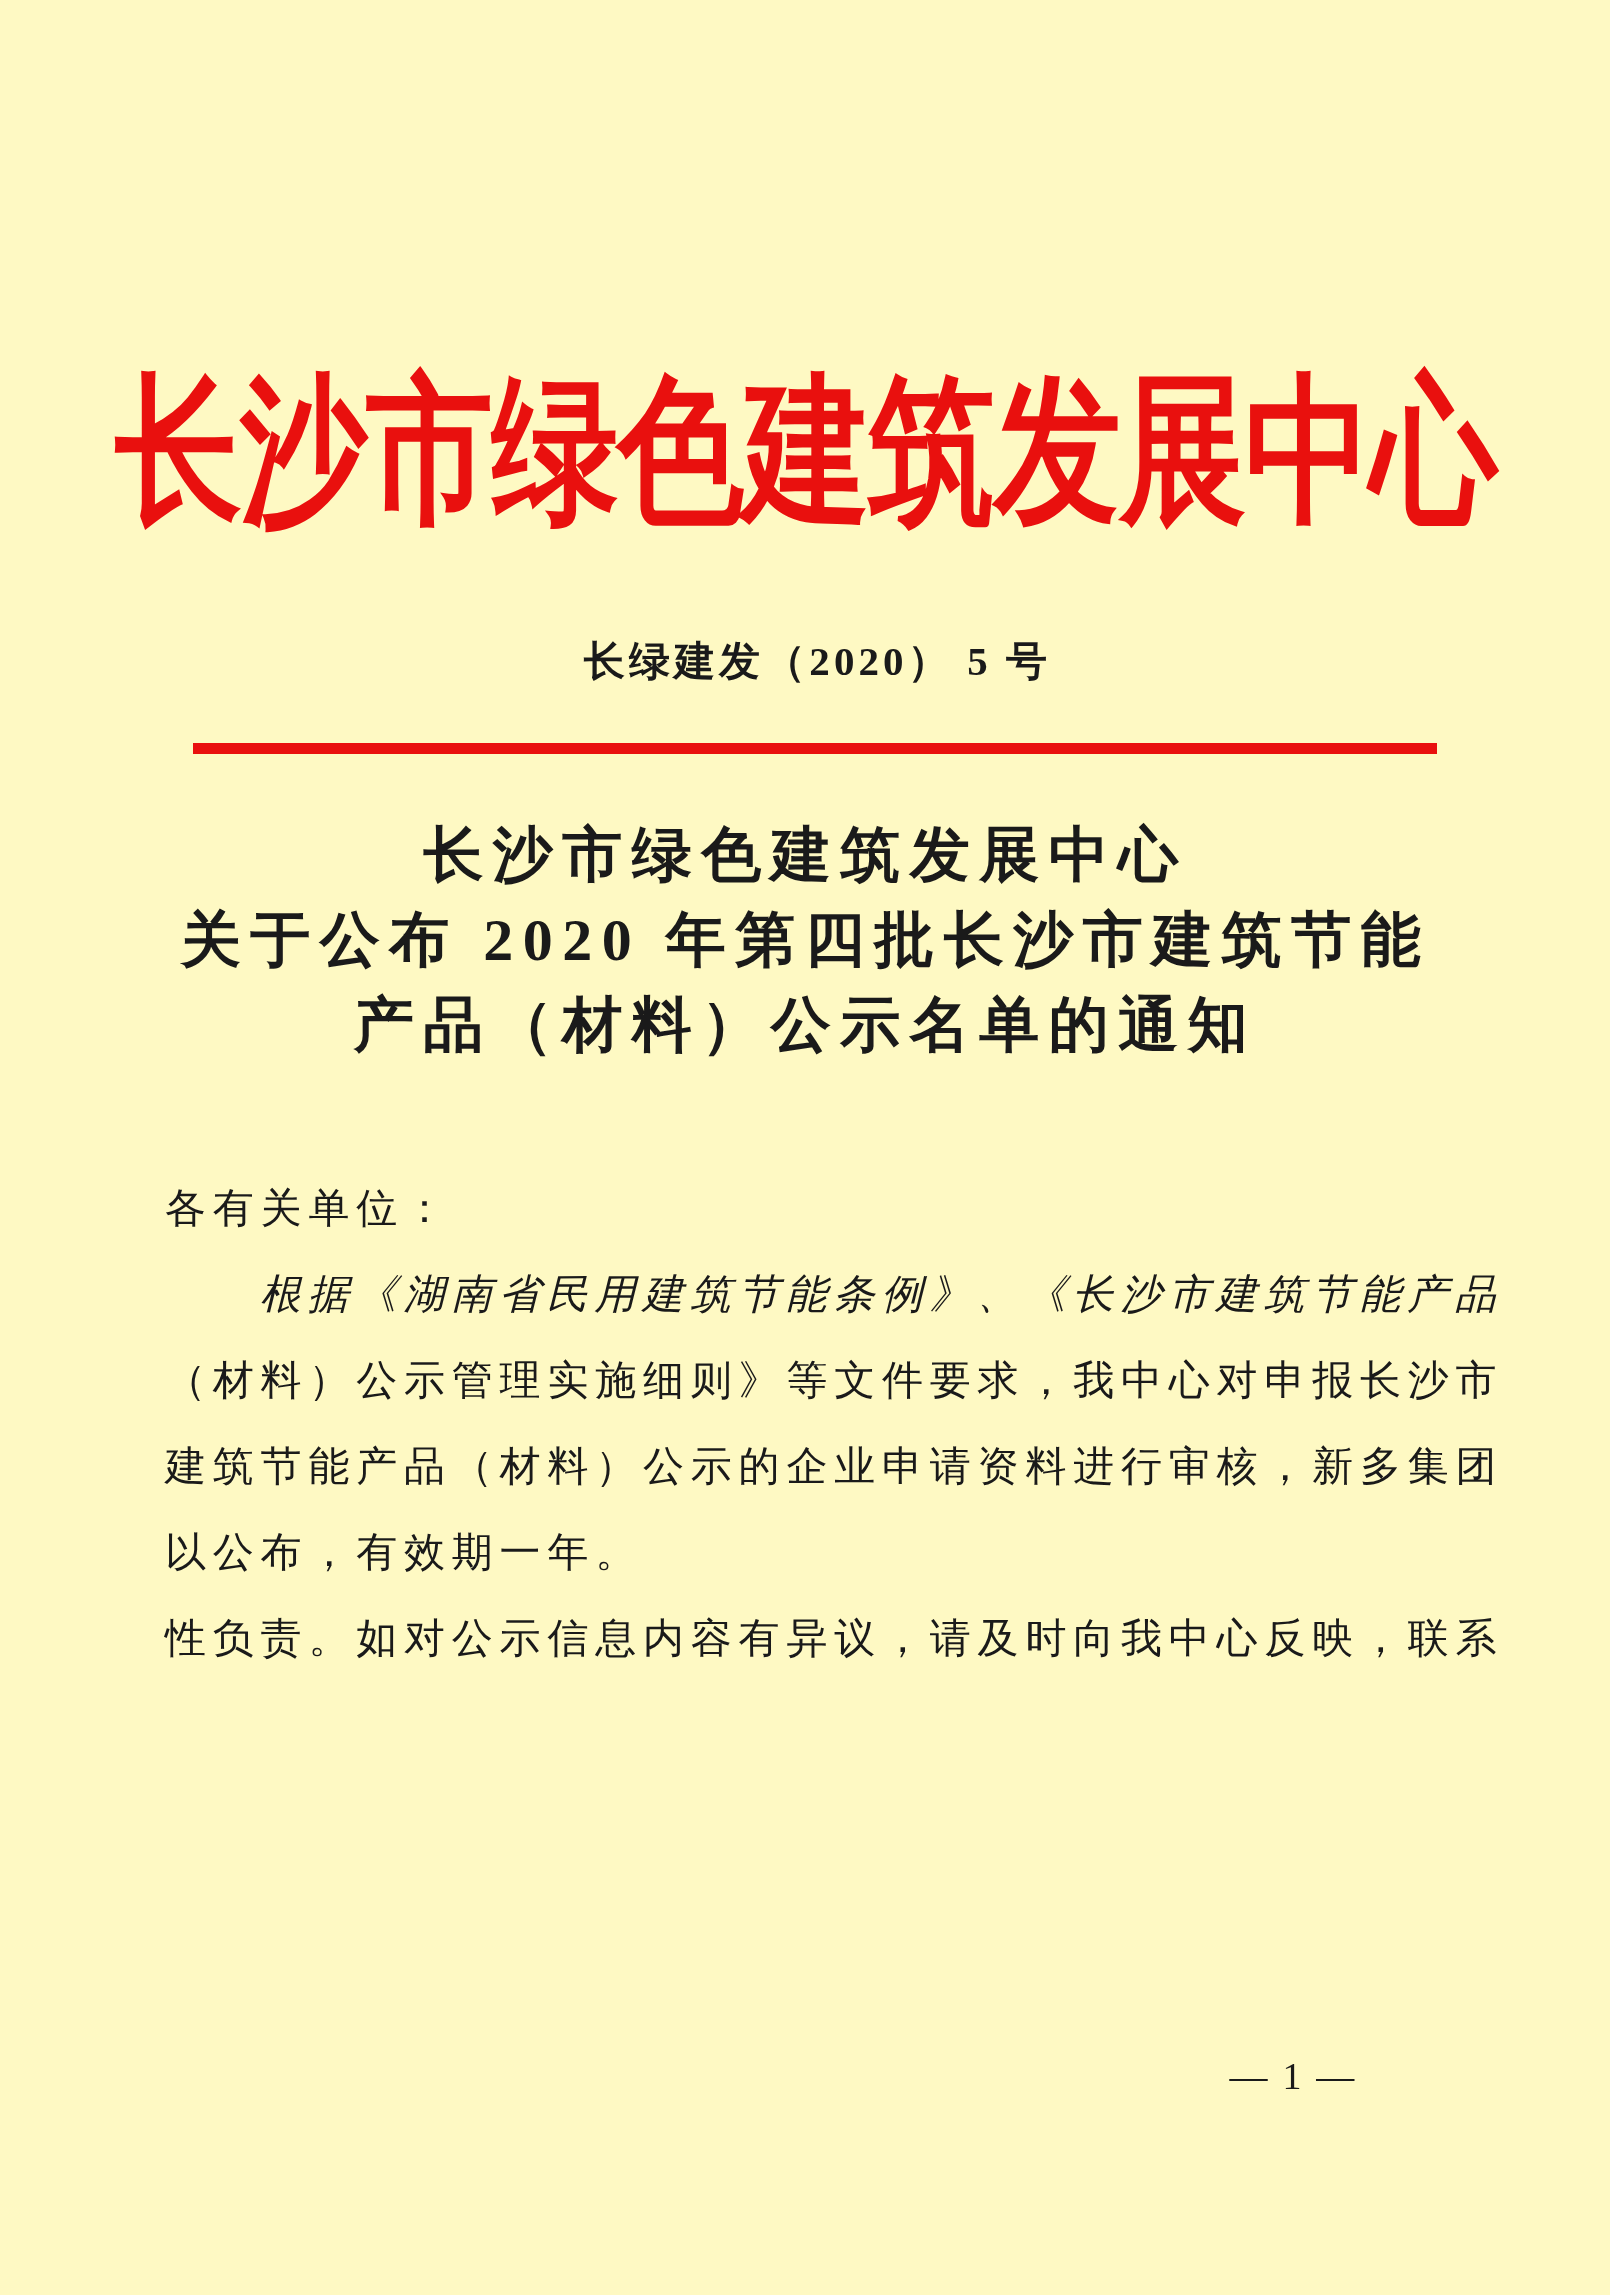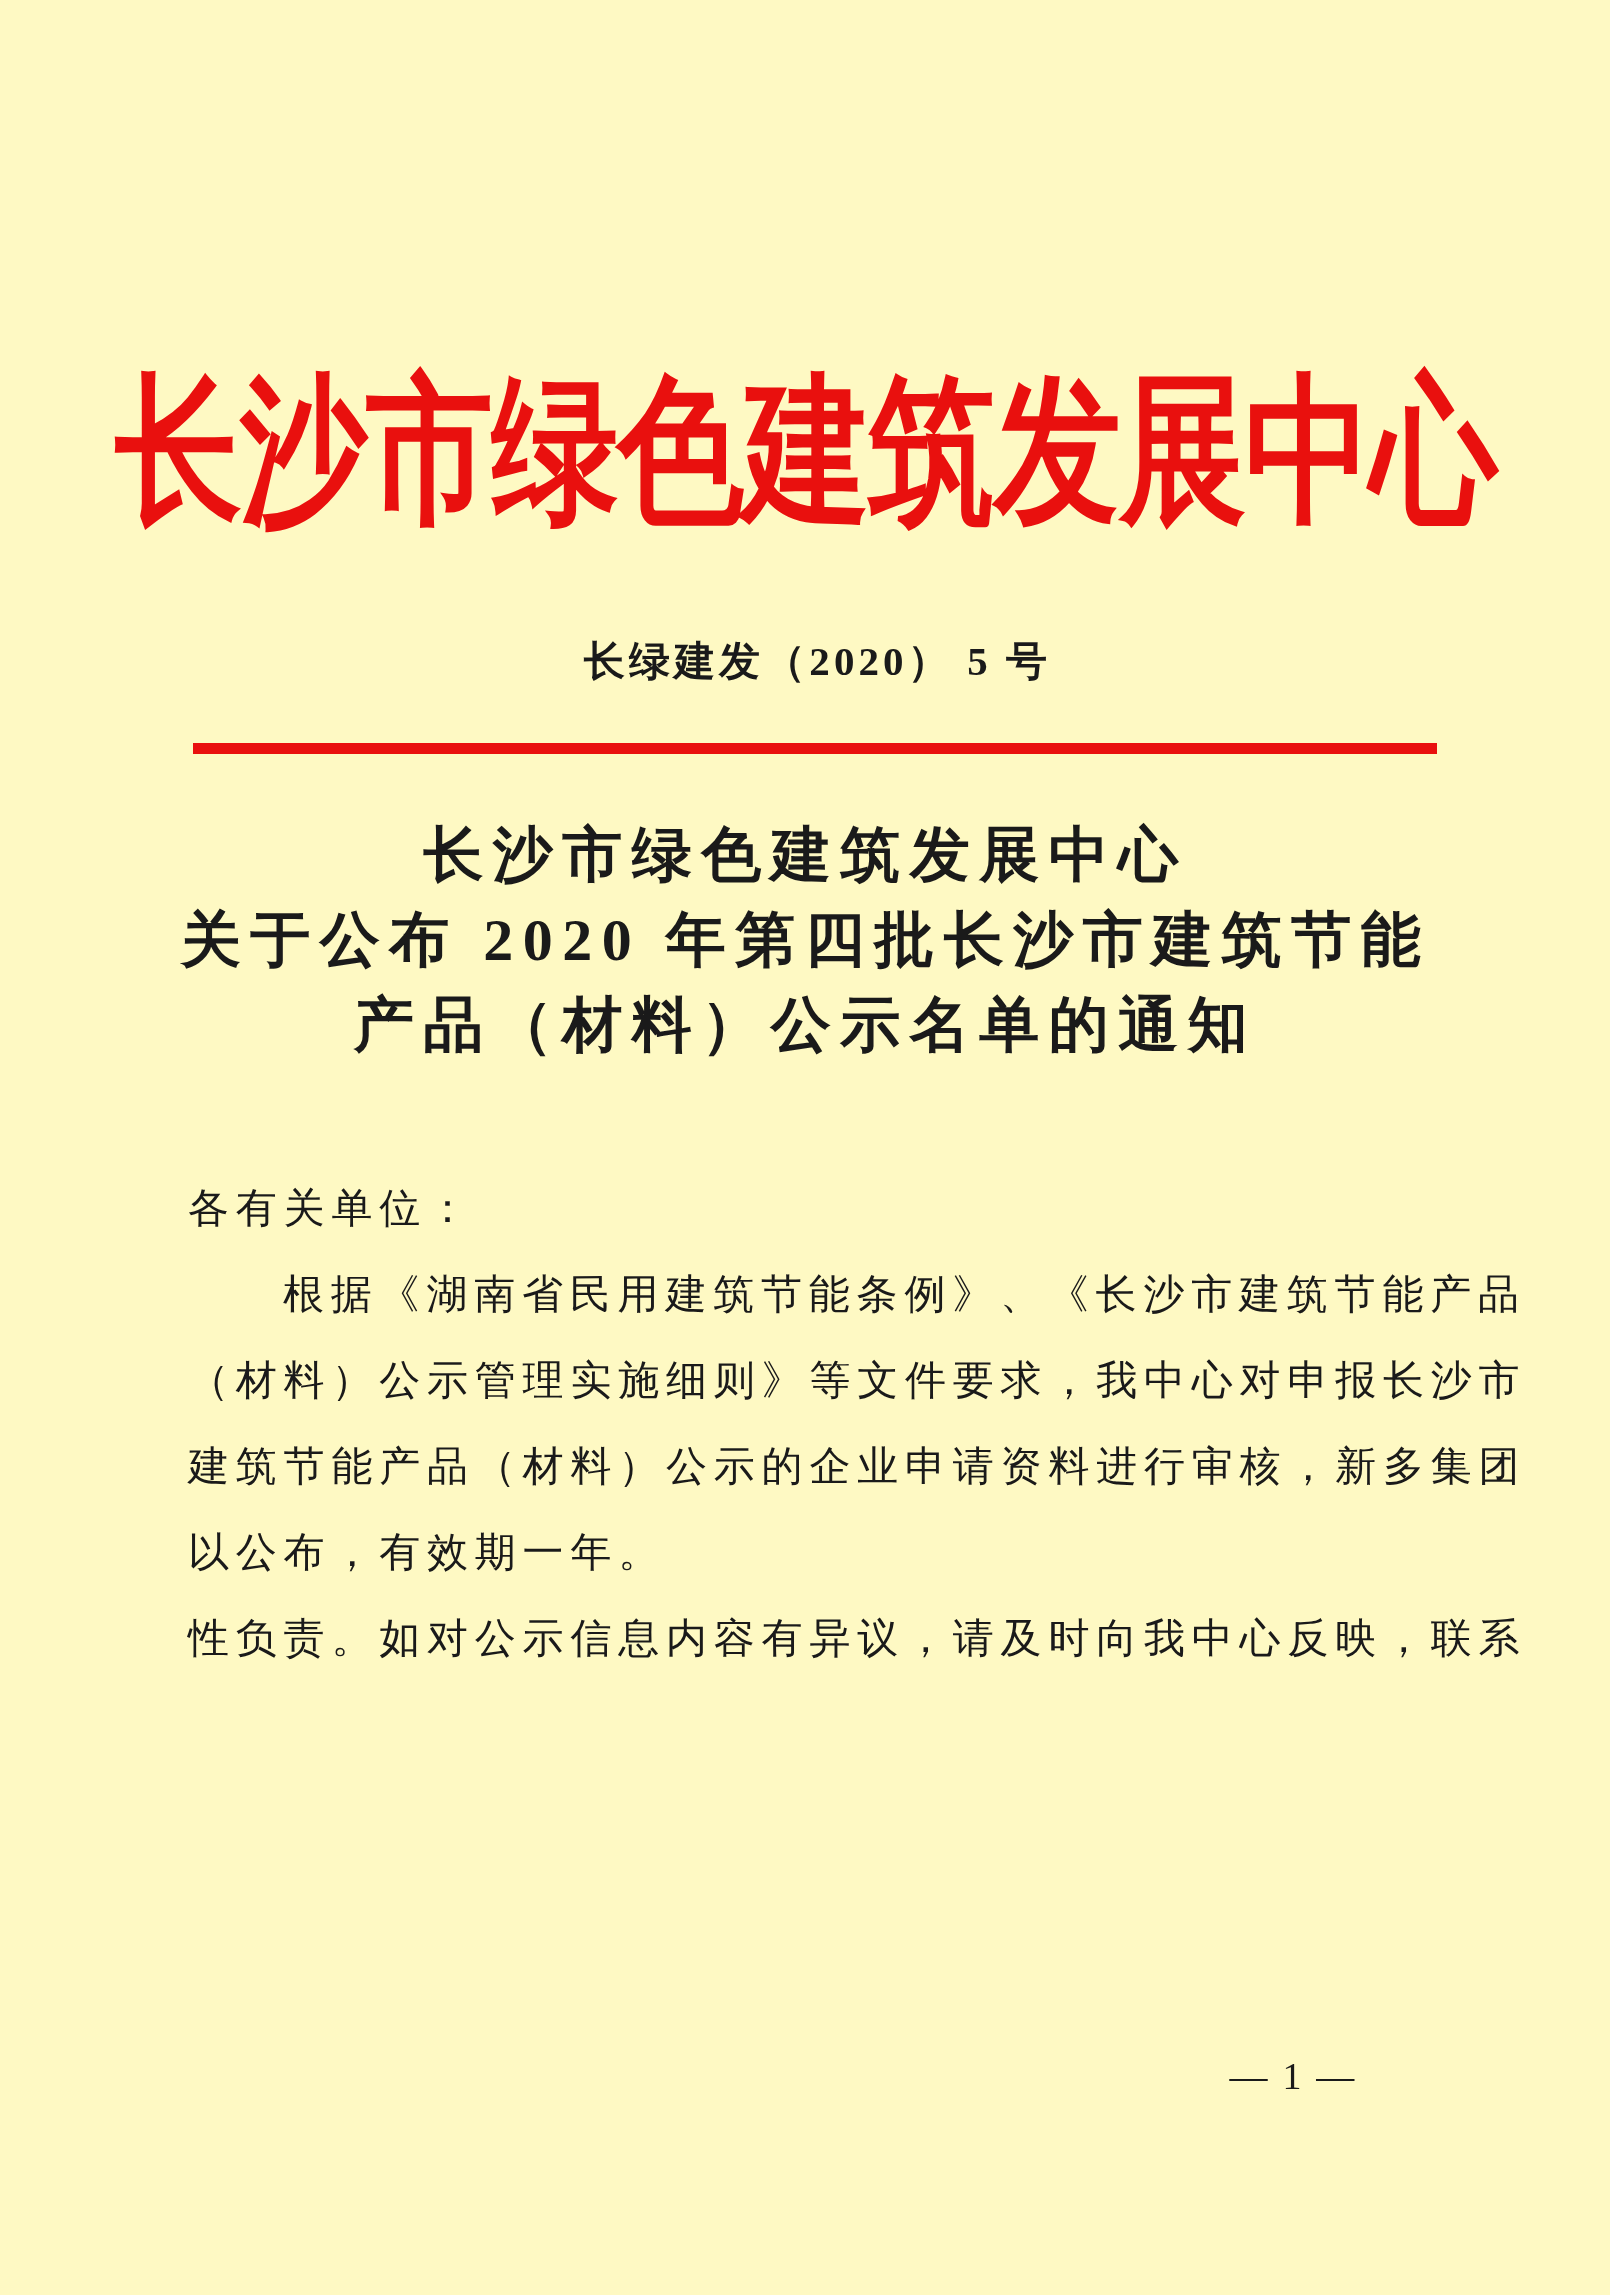--- a/index.html
+++ b/index.html
@@ -62,32 +62,33 @@
     font-size: 60px;
     font-weight: bold;
     line-height: 85px;
     letter-spacing: 9.5px;
     white-space: nowrap;
   }
   
   .body-block {
     position: absolute;
     top: 1165px;
-    left: 188px;
+    left: 165px;
     width: 1268px;
     font-size: 41px;
     line-height: 86px;
     letter-spacing: 6.8px;
     font-weight: 500;
   }
   .body-block .line {
     white-space: nowrap;
   }
   .body-block .indent {
     padding-left: 95px;
+    font-style: italic;
   }
   
   .page-number {
     position: absolute;
     top: 2054px;
     right: 254px;
     font-size: 38px;
     letter-spacing: 2.7px;
     white-space: nowrap;
   }

